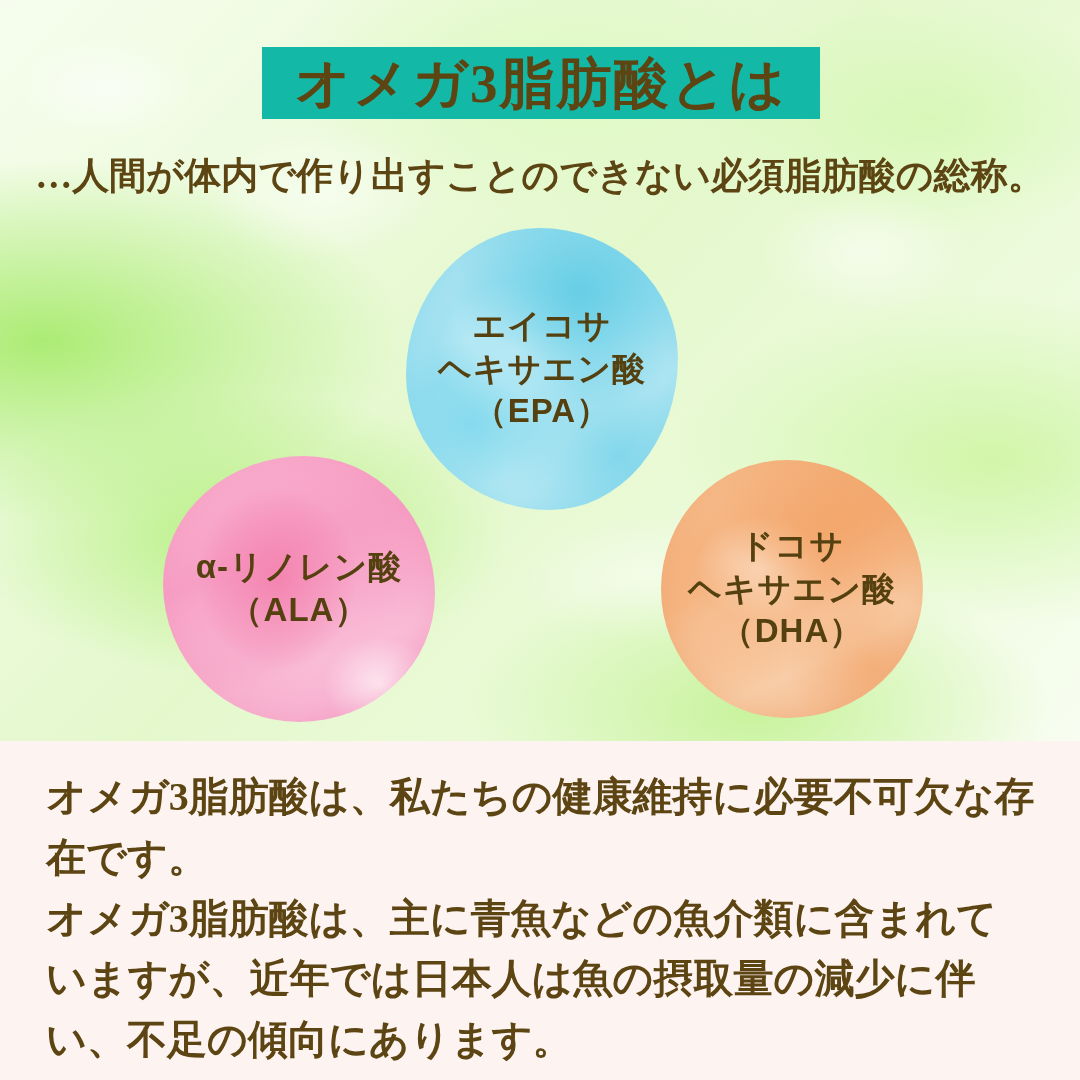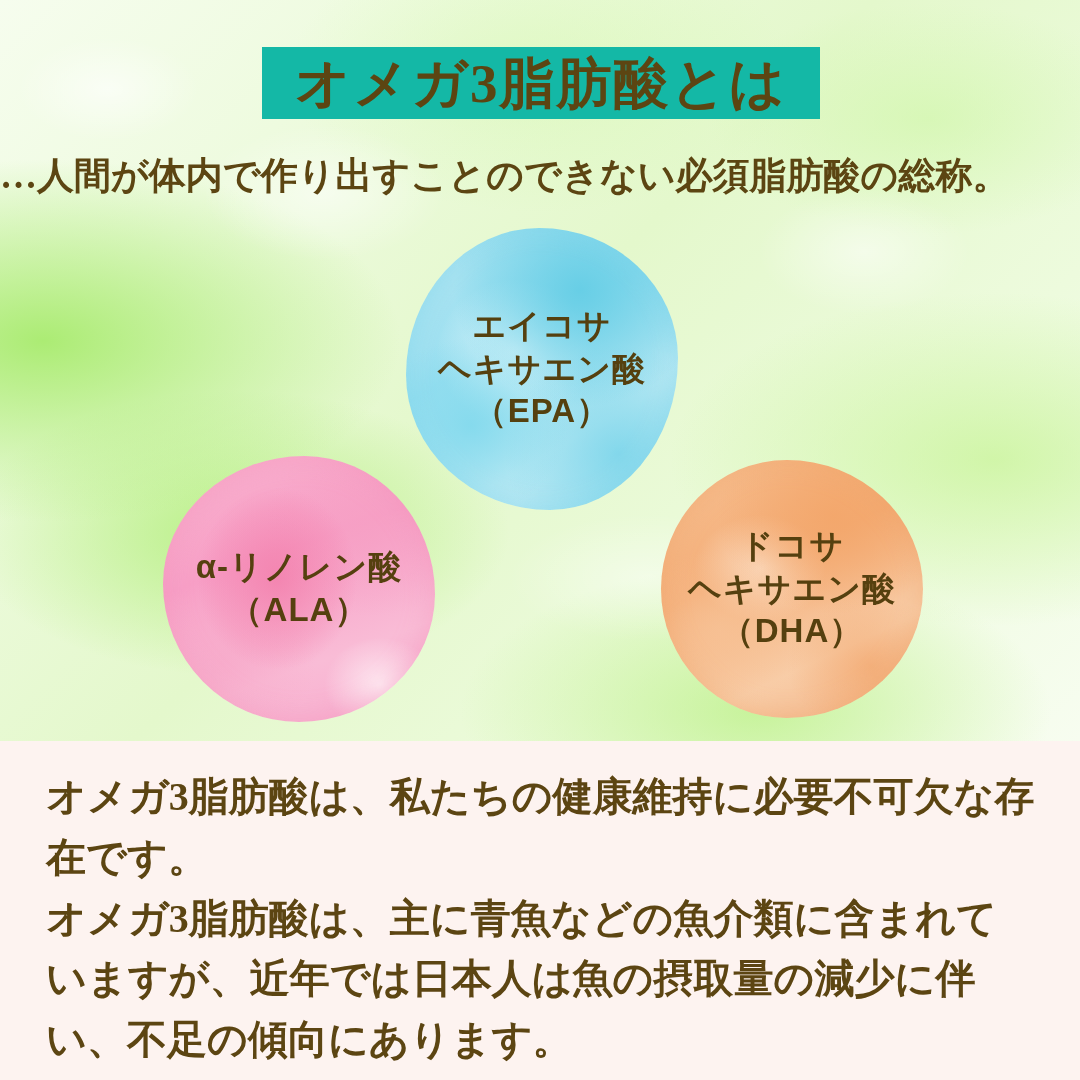--- a/index.html
+++ b/index.html
@@ -69,21 +69,21 @@
     white-space: nowrap;
     line-height: 1;
   }
 
   
   .subtitle {
     position: absolute;
     left: 0;
     top: 154px;
     width: 1080px;
-    text-align: left;
+    text-align: center;
     font-family: "Liberation Serif", "DejaVu Serif", serif;
     font-weight: 700;
     font-size: 37px;
     letter-spacing: 0px;
     color: #5c4512;
     white-space: nowrap;
     line-height: 1.2;
   }
 
   

